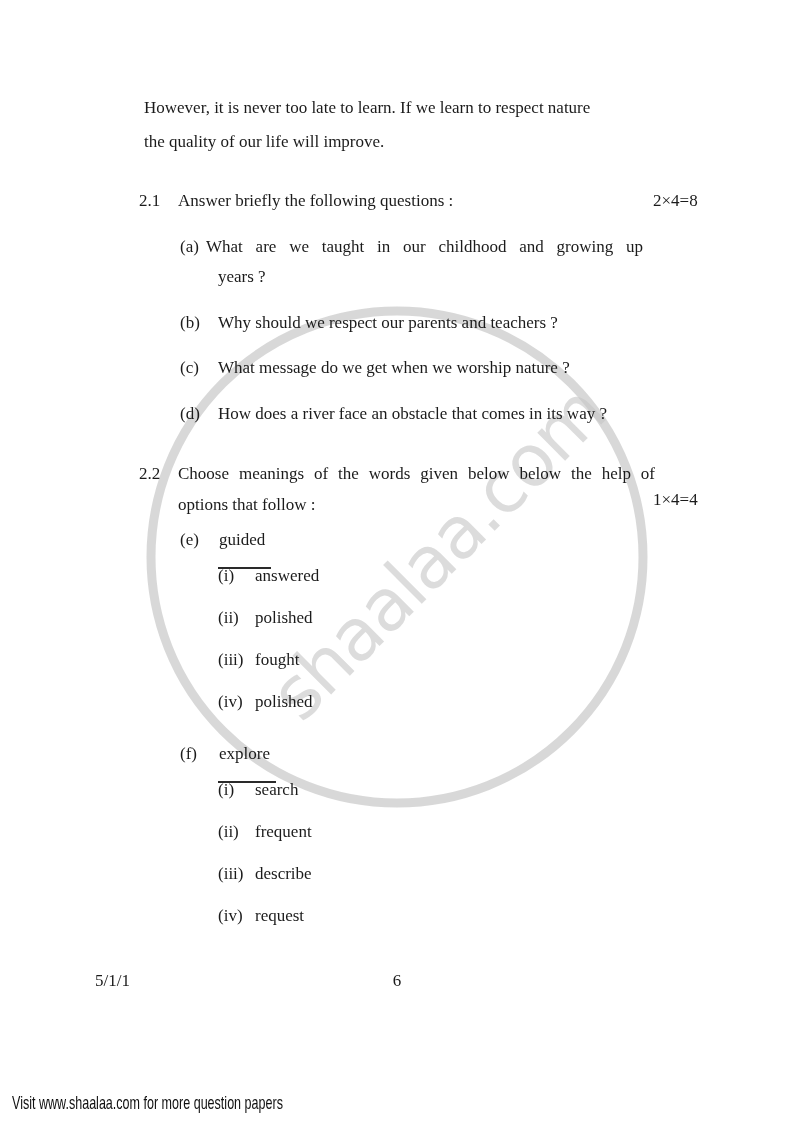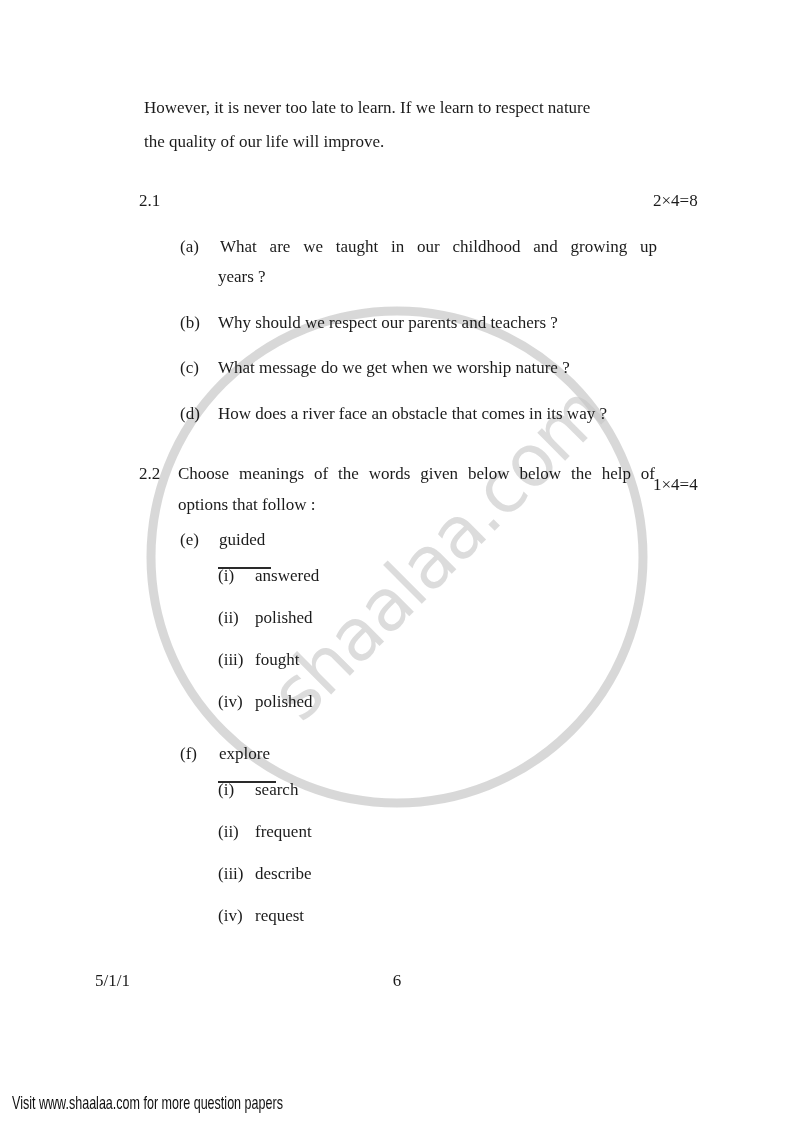--- a/index.html
+++ b/index.html
@@ -69,42 +69,43 @@
 
   <svg class="wm-svg" width="800" height="1132" viewBox="0 0 800 1132" aria-hidden="true">
     <circle cx="397" cy="557" r="246"></circle>
   </svg>
   <div class="wm-text">shaalaa.com</div>
 
   <div class="line" style="left:144px; top:97px">However, it is never too late to learn. If we learn to respect nature</div>
   <div class="line" style="left:144px; top:131px">the quality of our life will improve.</div>
 
   <div class="line" style="left:139px; top:190px">2.1</div>
+  <div class="line" style="left:178px; top:190px">Answer briefly the following questions :</div>
   <div class="line" style="left:653px; top:190px">2×4=8</div>
 
   <div class="line" style="left:180px; top:236px">(a)</div>
-  <div class="line just" style="left:220px; top:236px; width:437px">What are we taught in our childhood and growing up</div>
+  <div class="line just" style="left:206px; top:236px; width:437px">What are we taught in our childhood and growing up</div>
   <div class="line" style="left:218px; top:266px">years ?</div>
 
   <div class="line" style="left:180px; top:312px">
     <span class="lbl">(b)</span><span>Why should we respect our parents and teachers ?</span>
   </div>
 
   <div class="line" style="left:180px; top:357px">
     <span class="lbl">(c)</span><span>What message do we get when we worship nature ?</span>
   </div>
 
   <div class="line" style="left:180px; top:403px">
     <span class="lbl">(d)</span><span>How does a river face an obstacle that comes in its way ?</span>
   </div>
 
   <div class="line" style="left:139px; top:463px">2.2</div>
   <div class="line just" style="left:178px; top:463px; width:477px">Choose meanings of the words given below below the help of</div>
   <div class="line" style="left:178px; top:494px">options that follow :</div>
-  <div class="line" style="left:653px; top:474px">1×4=4</div>
+  <div class="line" style="left:653px; top:489px">1×4=4</div>
 
   <div class="line" style="left:180px; top:529px">
     <span class="lbl">(e)</span><span class="uword">guided</span>
   </div>
   <div class="line" style="left:218px; top:565px">
     <span class="olbl">(i)</span><span>answered</span>
   </div>
   <div class="line" style="left:218px; top:607px">
     <span class="olbl">(ii)</span><span>polished</span>
   </div>

